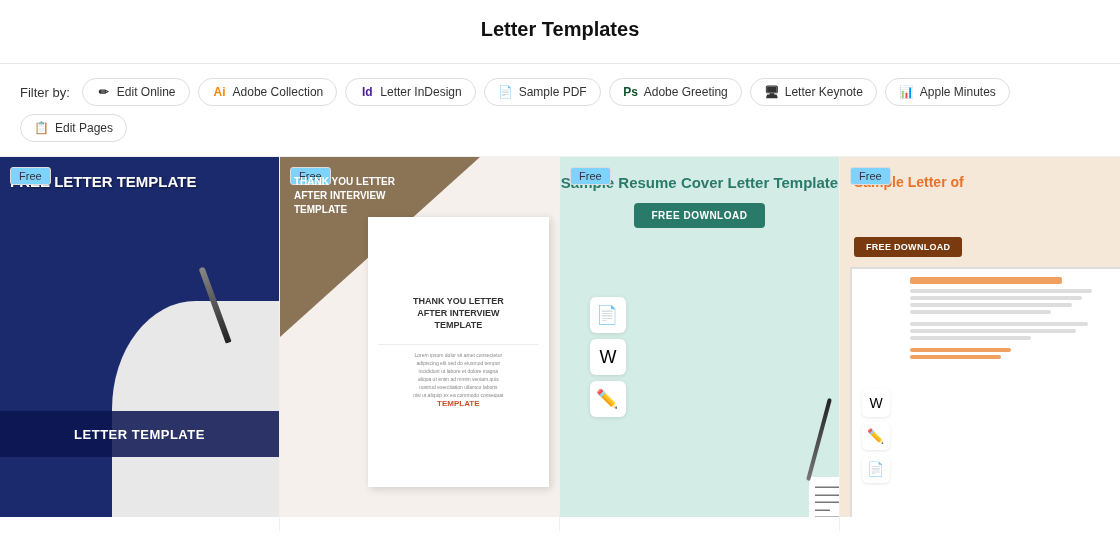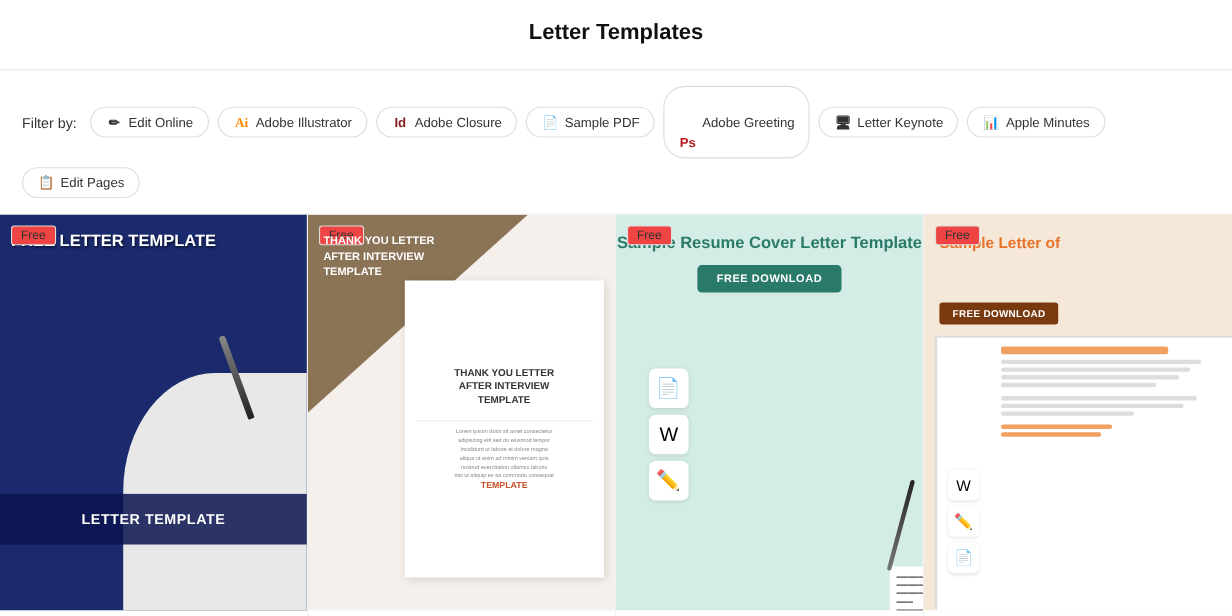--- a/index.html
+++ b/index.html
@@ -19,21 +19,21 @@
     }
     .filter-btn .btn-icon { width: 16px; height: 16px; display: inline-flex; align-items: center; justify-content: center; font-size: 12px; font-weight: 700; }
 
     .cards-grid { display: grid; grid-template-columns: repeat(4, 1fr); gap: 0; }
     .card { border-right: 1px solid #f0f0f0; padding-bottom: 14px; }
     .card:last-child { border-right: none; }
 
     .card-image { position: relative; width: 100%; height: 360px; overflow: hidden; }
     .free-badge {
       position: absolute; top: 10px; left: 10px;
-      background: #ef4444; border: 1px solid #ddd;
+      background: #7dd3fc; border: 1px solid #ddd;
       font-size: 11px; color: #333; padding: 2px 8px; border-radius: 3px; z-index: 2;
     }
 
     
     .card1-bg { background: #1a2a6c; width: 100%; height: 100%; position: relative; overflow: hidden; }
     .card1-bg::before { content: ''; position: absolute; bottom: 0; right: 0; width: 60%; height: 60%; background: #e8e8e8; border-radius: 50% 0 0 0; }
     .card1-title-area { position: absolute; bottom: 60px; left: 0; right: 0; background: rgba(10,20,80,0.85); padding: 14px 16px; text-align: center; }
     .card1-title-area span { color: #fff; font-size: 13px; font-weight: 700; letter-spacing: 0.5px; }
     .card1-pen { position: absolute; top: 30%; right: 22%; transform: rotate(-20deg); width: 6px; height: 80px; background: linear-gradient(to bottom, #888, #555, #222); border-radius: 3px 3px 1px 1px; }
     .card1-top-label { position: absolute; top: 16px; left: 10px; right: 10px; }
@@ -59,47 +59,47 @@
 
     
     .card4-bg { background: #f5e8d8; width: 100%; height: 100%; position: relative; overflow: hidden; }
     .card4-title { position: absolute; top: 16px; left: 14px; font-size: 14px; font-weight: 700; color: #e8722a; line-height: 1.3; }
     .card4-btn { position: absolute; top: 80px; left: 14px; background: #7a3a10; color: #fff; font-size: 9px; font-weight: 700; padding: 5px 12px; border-radius: 3px; letter-spacing: 0.3px; }
     .card4-screen { position: absolute; top: 110px; left: 10px; right: 0; bottom: 0; background: #fff; border-left: 2px solid #ddd; border-top: 2px solid #ddd; overflow: hidden; }
     .card4-icons-col { position: absolute; left: 10px; top: 120px; display: flex; flex-direction: column; gap: 5px; }
     .card4-icon-sm { width: 28px; height: 28px; background: #fff; border-radius: 5px; display: flex; align-items: center; justify-content: center; font-size: 14px; box-shadow: 0 1px 3px rgba(0,0,0,0.1); }
 
     .icon-pencil::before { content: '✏'; }
-    .icon-ai { font-size: 11px; font-weight: 900; color: #f80; font-family: Liberation Serif, serif; }
-    .icon-id { font-size: 11px; font-weight: 900; color: #7f1d1d; }
+    .icon-ai { font-size: 11px; font-weight: 900; color: #f80; }
+    .icon-id { font-size: 11px; font-weight: 900; color: #4c1d95; }
     .icon-pdf { font-size: 11px; color: #e33; }
-    .icon-ps { font-size: 11px; color: #b91c1c; margin-top: 38px; }
+    .icon-ps { font-size: 11px; color: #14532d; }
   </style>
 </head>
 <body>
 
 <div>
   <div class="header">
     <h1>Letter Templates</h1>
   </div>
 
   <div class="filter-bar">
     <span class="filter-label">Filter by:</span>
 
     <button class="filter-btn">
       <span class="btn-icon icon-pencil"></span>
       <span>Edit Online</span>
     </button>
     <button class="filter-btn">
       <span class="btn-icon icon-ai">Ai</span>
-      <span>Adobe Illustrator</span>
+      <span>Adobe Collection</span>
     </button>
     <button class="filter-btn">
       <span class="btn-icon icon-id">Id</span>
-      <span>Adobe Closure</span>
+      <span>Letter InDesign</span>
     </button>
     <button class="filter-btn">
       <span class="btn-icon icon-pdf">📄</span>
       <span>Sample PDF</span>
     </button>
     <button class="filter-btn">
       <span class="btn-icon icon-ps">Ps</span>
       <span>Adobe Greeting</span>
     </button>
     <button class="filter-btn">

